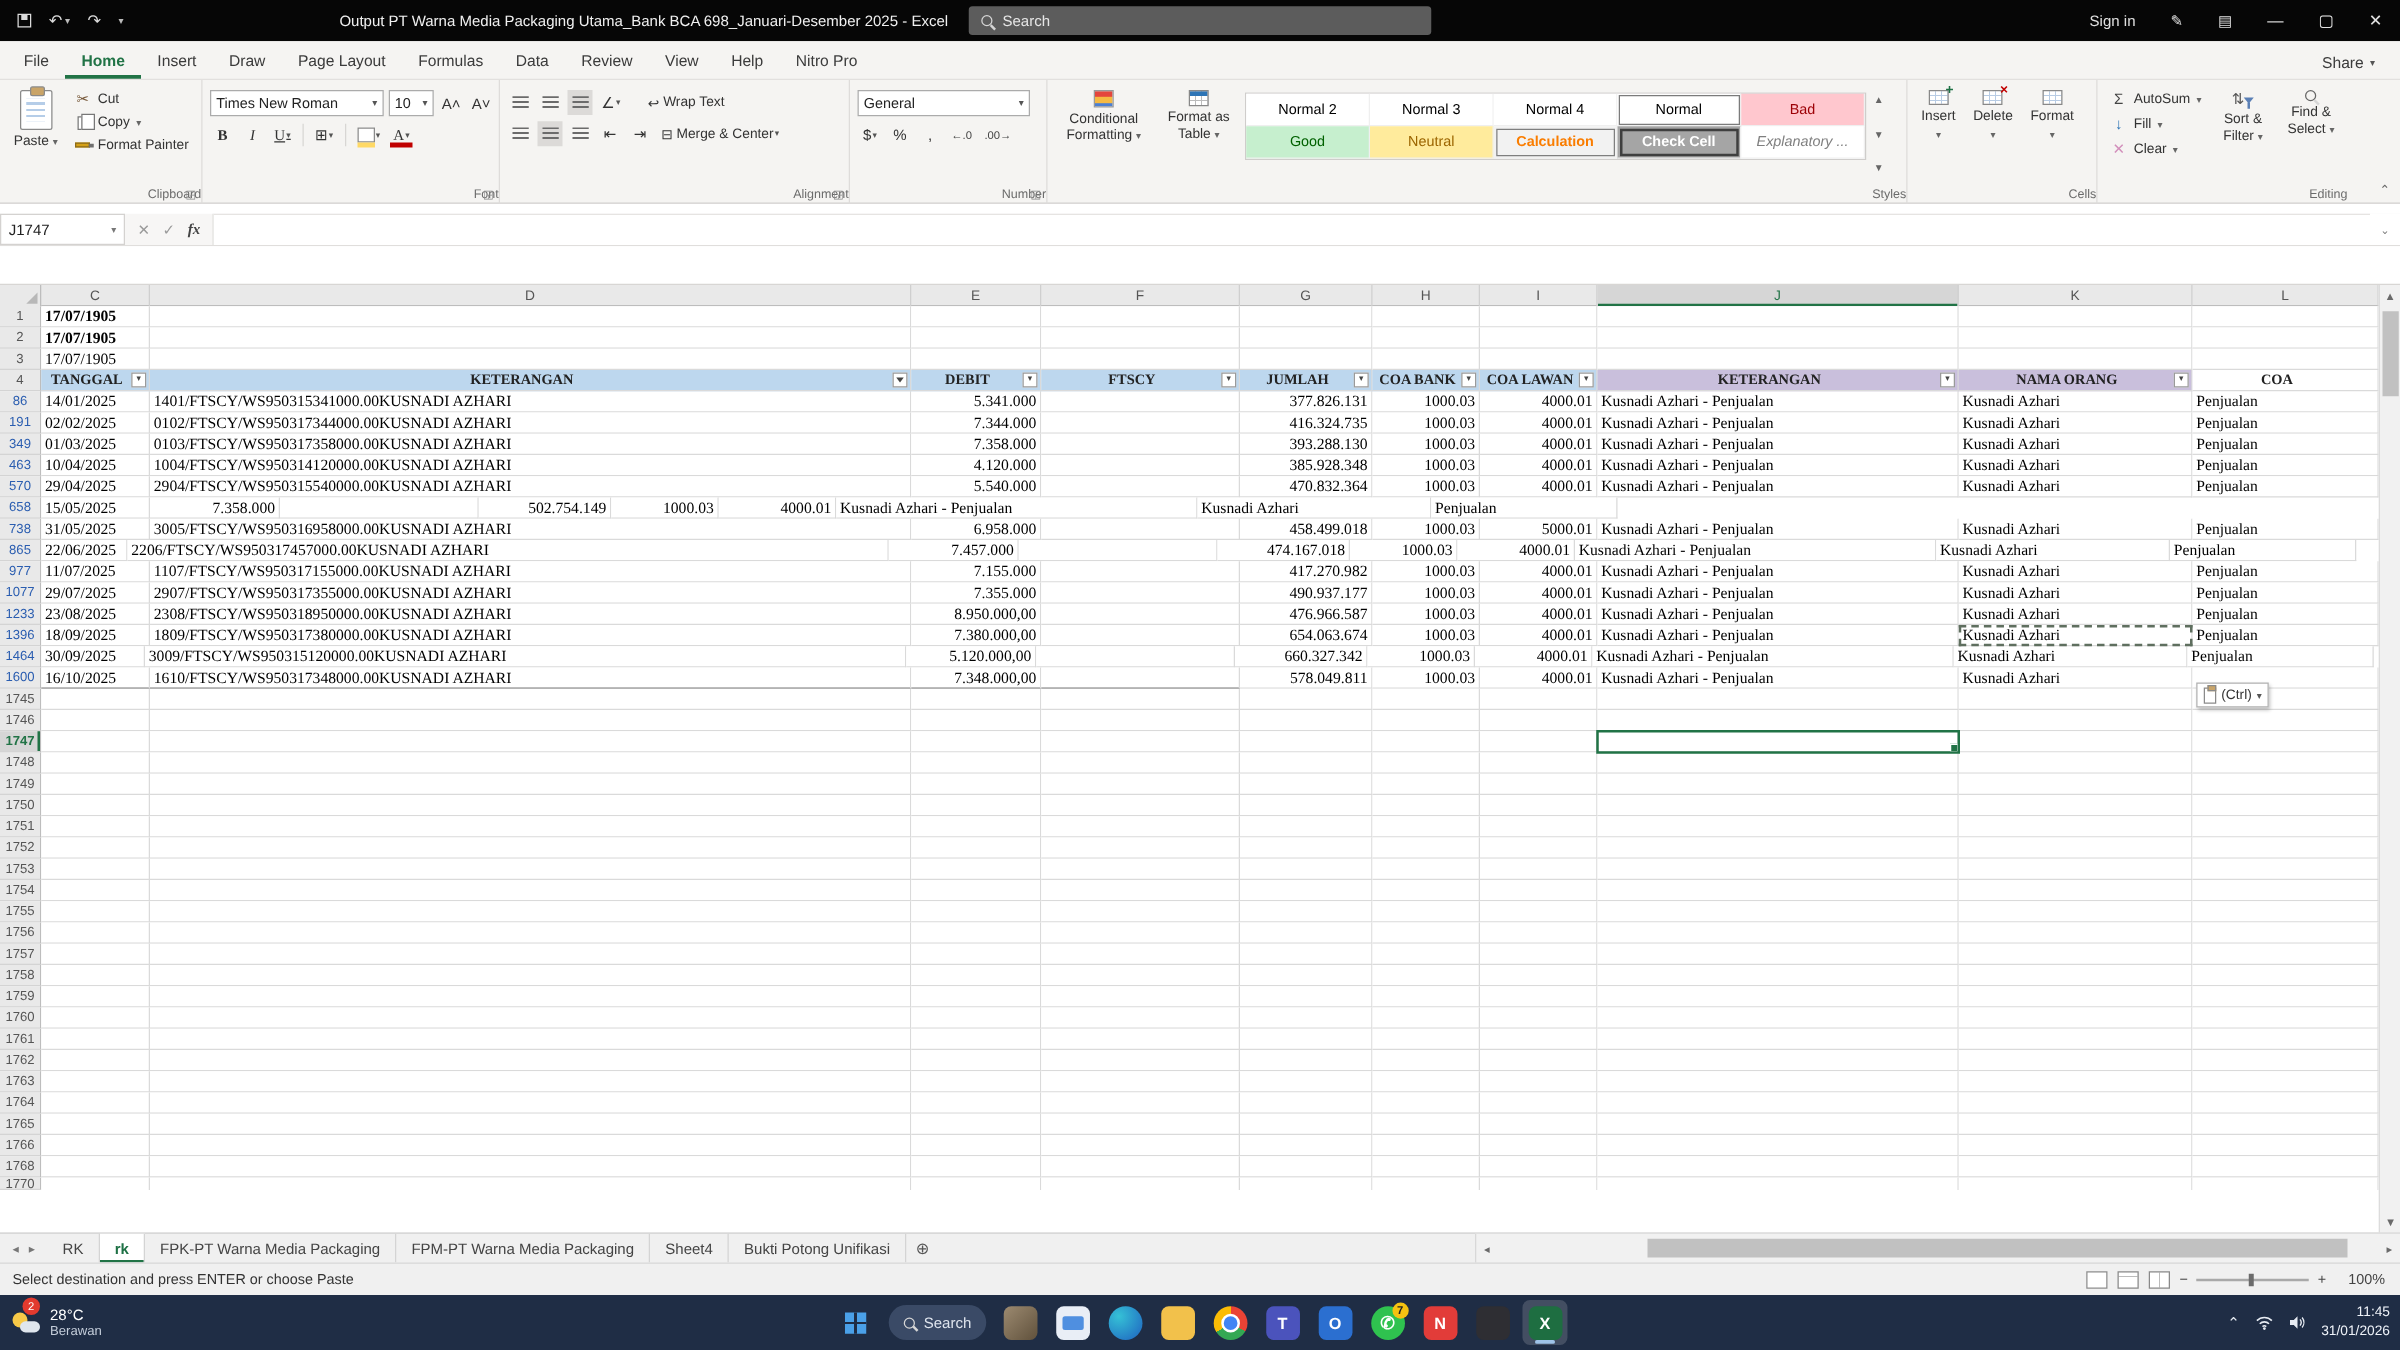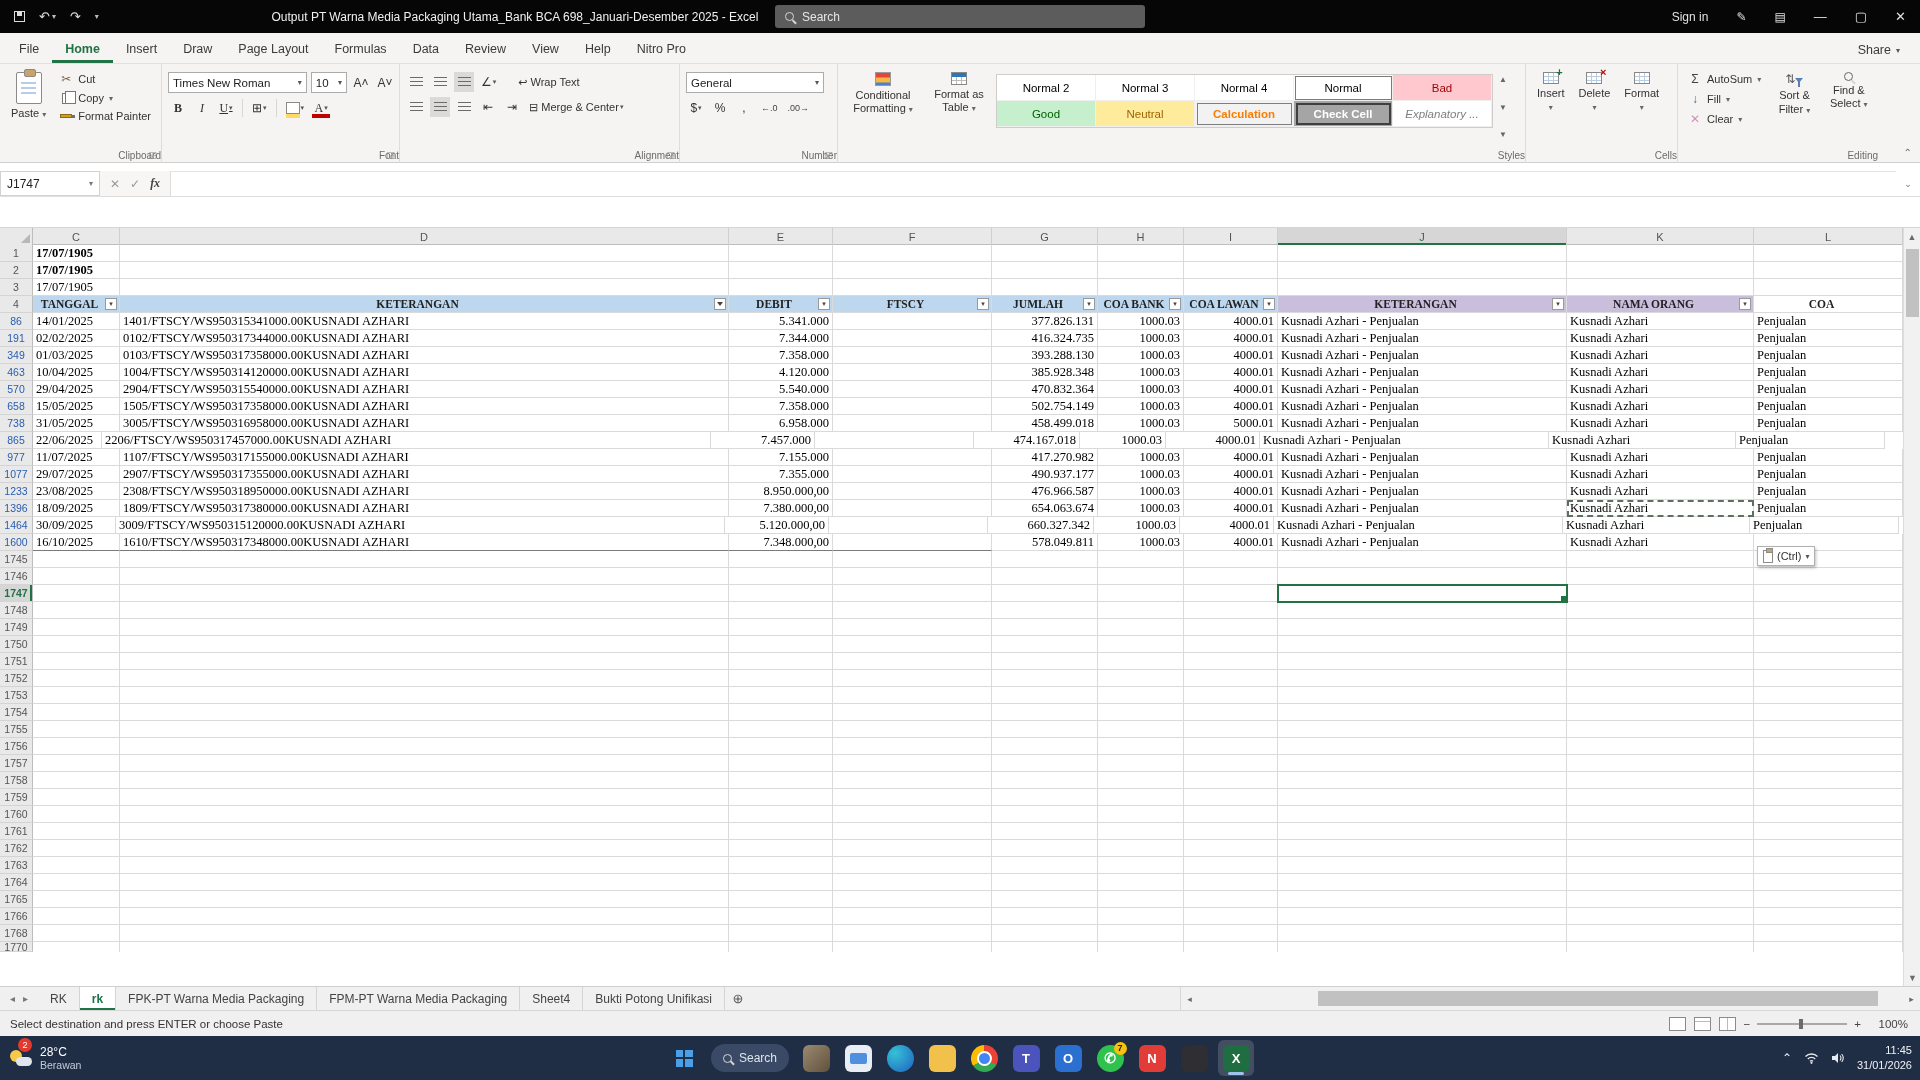--- a/index.html
+++ b/index.html
@@ -624,21 +624,20 @@
           <div class="cell a-right" style="width: 106px;">470.832.364</div>
           <div class="cell a-right" style="width: 86px;">1000.03</div>
           <div class="cell a-right" style="width: 94px;">4000.01</div>
           <div class="cell a-left" style="width: 289px;">Kusnadi Azhari - Penjualan</div>
           <div class="cell a-left" style="width: 187px;">Kusnadi Azhari</div>
           <div class="cell a-left" style="width: 149px;">Penjualan</div>
         </div>
         <div class="grow">
           <div class="rowh filtered">658</div>
           <div class="cell a-left" style="width: 87px;">15/05/2025</div>
-          <div class="cell a-left" style="width: 609px;">1505/FTSCY/WS950317358000.00KUSNADI AZHARI</div>
           <div class="cell a-right" style="width: 104px;">7.358.000</div>
           <div class="cell a-right" style="width: 159px;"></div>
           <div class="cell a-right" style="width: 106px;">502.754.149</div>
           <div class="cell a-right" style="width: 86px;">1000.03</div>
           <div class="cell a-right" style="width: 94px;">4000.01</div>
           <div class="cell a-left" style="width: 289px;">Kusnadi Azhari - Penjualan</div>
           <div class="cell a-left" style="width: 187px;">Kusnadi Azhari</div>
           <div class="cell a-left" style="width: 149px;">Penjualan</div>
         </div>
         <div class="grow">

